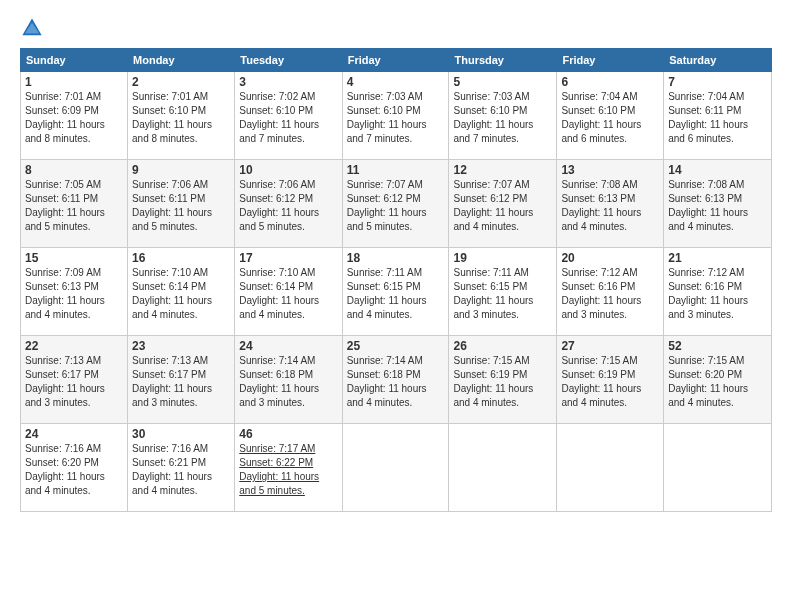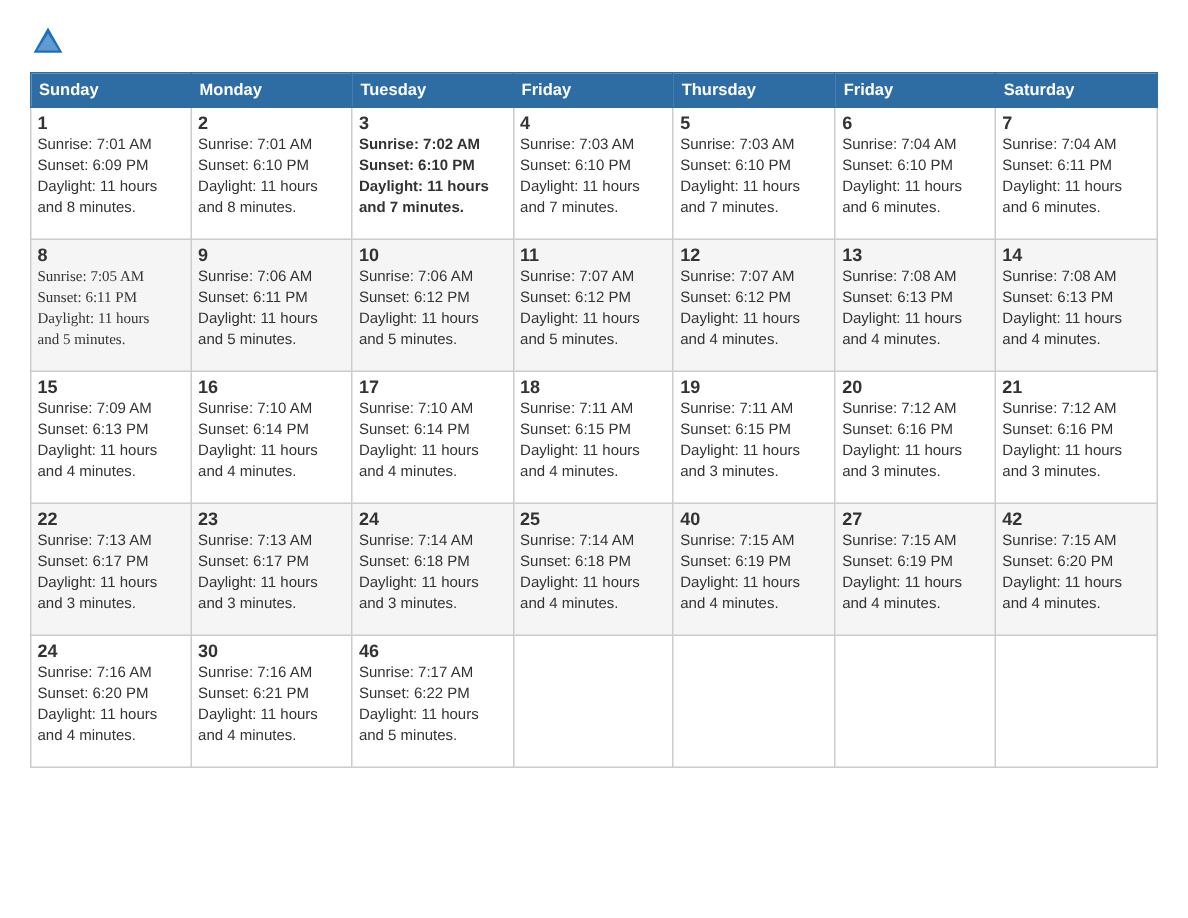--- a/index.html
+++ b/index.html
@@ -131,21 +131,21 @@
           </td>
           <td>
             <span class="day-num">2</span>
             <div class="day-info" style="white-space: pre-line;">Sunrise: 7:01 AM
 Sunset: 6:10 PM
 Daylight: 11 hours
 and 8 minutes.</div>
           </td>
           <td>
             <span class="day-num">3</span>
-            <div class="day-info" style="white-space: pre-line; font-weight: bold;">Sunrise: 7:02 AM
+            <div class="day-info" style="white-space: pre-line;">Sunrise: 7:02 AM
 Sunset: 6:10 PM
 Daylight: 11 hours
 and 7 minutes.</div>
           </td>
           <td>
             <span class="day-num">4</span>
             <div class="day-info" style="white-space: pre-line;">Sunrise: 7:03 AM
 Sunset: 6:10 PM
 Daylight: 11 hours
 and 7 minutes.</div>
@@ -168,21 +168,21 @@
             <span class="day-num">7</span>
             <div class="day-info" style="white-space: pre-line;">Sunrise: 7:04 AM
 Sunset: 6:11 PM
 Daylight: 11 hours
 and 6 minutes.</div>
           </td>
         </tr>
         <tr>
           <td>
             <span class="day-num">8</span>
-            <div class="day-info" style="white-space: pre-line; font-family: Liberation Serif, serif;">Sunrise: 7:05 AM
+            <div class="day-info" style="white-space: pre-line;">Sunrise: 7:05 AM
 Sunset: 6:11 PM
 Daylight: 11 hours
 and 5 minutes.</div>
           </td>
           <td>
             <span class="day-num">9</span>
             <div class="day-info" style="white-space: pre-line;">Sunrise: 7:06 AM
 Sunset: 6:11 PM
 Daylight: 11 hours
 and 5 minutes.</div>
@@ -297,35 +297,35 @@
 and 3 minutes.</div>
           </td>
           <td>
             <span class="day-num">25</span>
             <div class="day-info" style="white-space: pre-line;">Sunrise: 7:14 AM
 Sunset: 6:18 PM
 Daylight: 11 hours
 and 4 minutes.</div>
           </td>
           <td>
-            <span class="day-num">40</span>
+            <span class="day-num">26</span>
             <div class="day-info" style="white-space: pre-line;">Sunrise: 7:15 AM
 Sunset: 6:19 PM
 Daylight: 11 hours
 and 4 minutes.</div>
           </td>
           <td>
             <span class="day-num">27</span>
             <div class="day-info" style="white-space: pre-line;">Sunrise: 7:15 AM
 Sunset: 6:19 PM
 Daylight: 11 hours
 and 4 minutes.</div>
           </td>
           <td>
-            <span class="day-num">42</span>
+            <span class="day-num">52</span>
             <div class="day-info" style="white-space: pre-line;">Sunrise: 7:15 AM
 Sunset: 6:20 PM
 Daylight: 11 hours
 and 4 minutes.</div>
           </td>
         </tr>
         <tr>
           <td>
             <span class="day-num">24</span>
             <div class="day-info" style="white-space: pre-line;">Sunrise: 7:16 AM
@@ -335,21 +335,21 @@
           </td>
           <td>
             <span class="day-num">30</span>
             <div class="day-info" style="white-space: pre-line;">Sunrise: 7:16 AM
 Sunset: 6:21 PM
 Daylight: 11 hours
 and 4 minutes.</div>
           </td>
           <td>
             <span class="day-num">46</span>
-            <div class="day-info" style="white-space: pre-line;">Sunrise: 7:17 AM
+            <div class="day-info" style="white-space: pre-line; text-decoration: underline;">Sunrise: 7:17 AM
 Sunset: 6:22 PM
 Daylight: 11 hours
 and 5 minutes.</div>
           </td>
           <td class="empty-cell"></td>
           <td class="empty-cell"></td>
           <td class="empty-cell"></td>
           <td class="empty-cell"></td>
         </tr>
       </tbody>

